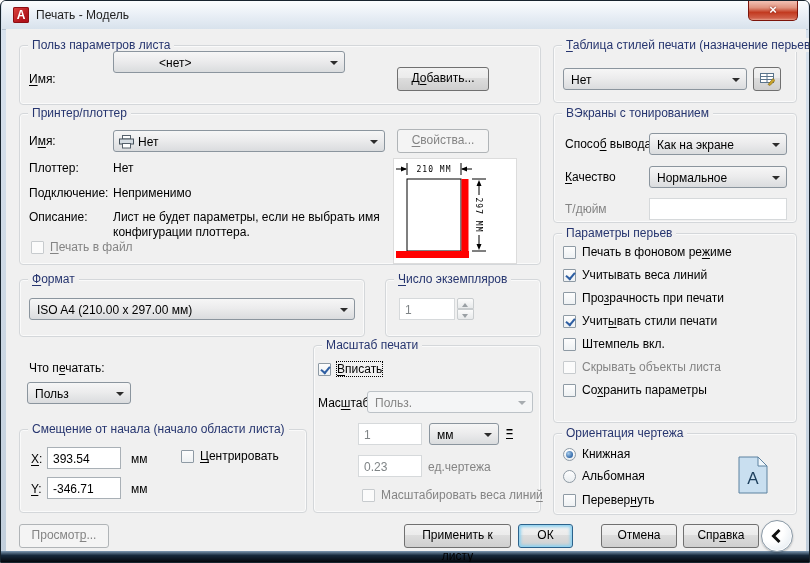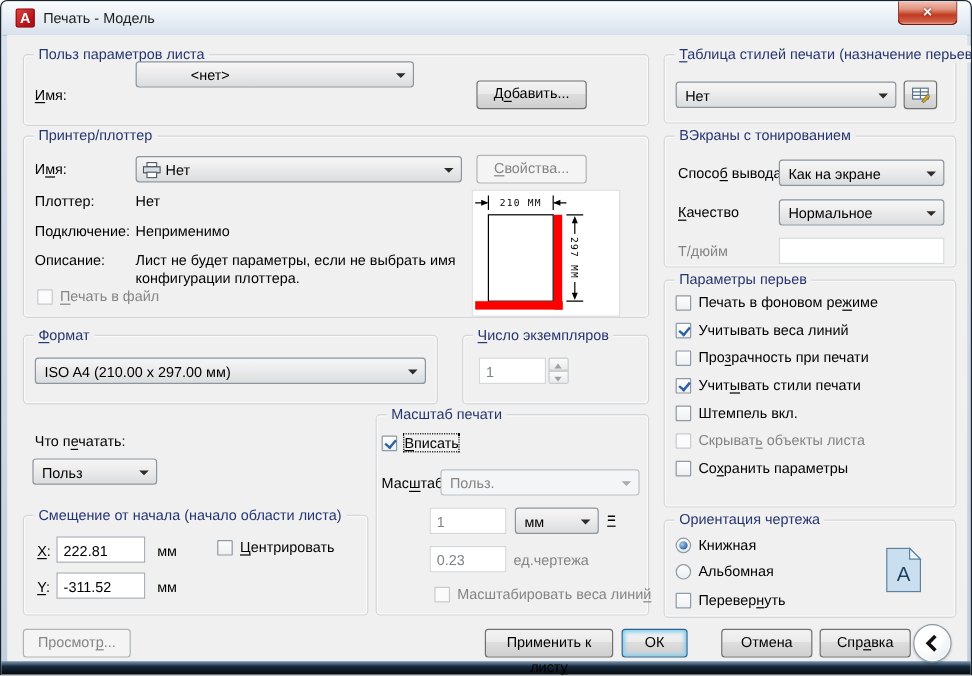--- a/index.html
+++ b/index.html
@@ -165,28 +165,28 @@
   <span class="lbl" style="left:28px;top:360px;">Что п<u>е</u>чатать:</span>
   <div class="combo" style="left:26px;top:381px;width:104px;">
     <span>Польз</span>
     <span class="arr"></span>
   </div>
 
   <div class="group" style="left:18px;top:428px;width:288px;height:84px;">
     <span class="legend">Смещение от начала (начало области листа)</span>
   </div>
   <span class="lbl" style="left:30px;top:451px;"><u>X</u>:</span>
-  <div class="tb" style="left:46px;top:446px;width:74px;">222.81</div>
+  <div class="tb" style="left:46px;top:446px;width:74px;">393.54</div>
   <span class="lbl" style="left:130px;top:451px;">мм</span>
   <label class="cb" style="left:180px;top:448px;">
     <span class="box"></span>
     <span class="t"><u>Ц</u>ентрировать</span>
   </label>
   <span class="lbl" style="left:30px;top:481px;"><u>Y</u>:</span>
-  <div class="tb" style="left:46px;top:476px;width:74px;">-311.52</div>
+  <div class="tb" style="left:46px;top:476px;width:74px;">-346.71</div>
   <span class="lbl" style="left:130px;top:481px;">мм</span>
 
   <div class="group" style="left:312px;top:344px;width:228px;height:168px;text-align:right;">
     <span class="legend">Масштаб печати</span>
   </div>
   <label class="cb checked" style="left:317px;top:361px;">
     <span class="box"></span>
     <span class="t focus-dotted"><u>В</u>писать</span>
   </label>
   <span class="lbl" style="left:317px;top:395px;">Мас<u>ш</u>таб:</span>

